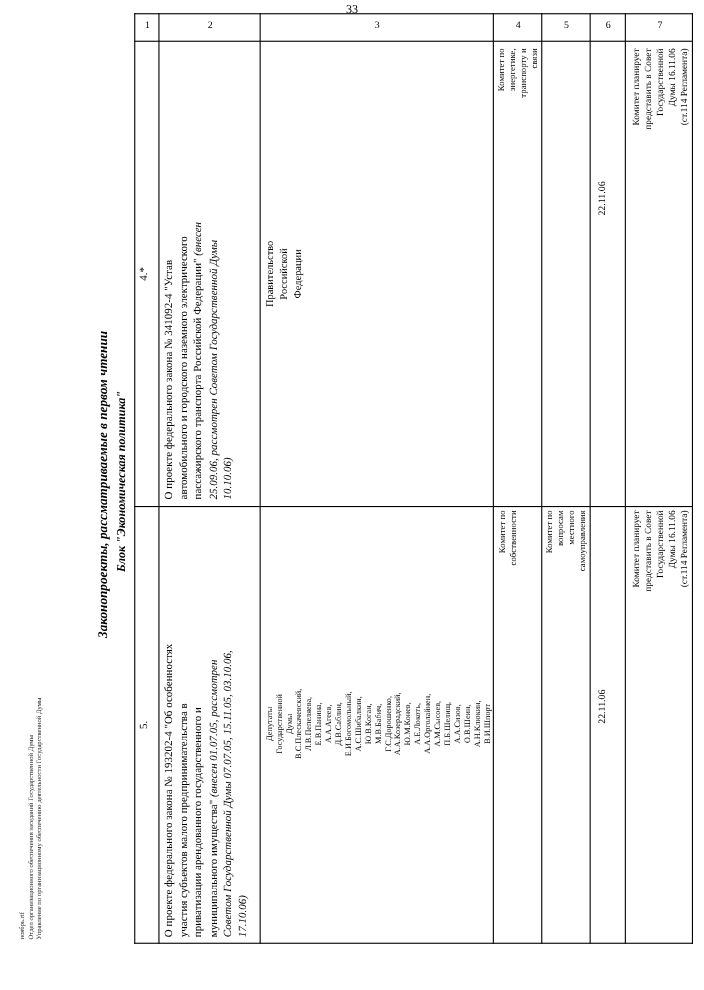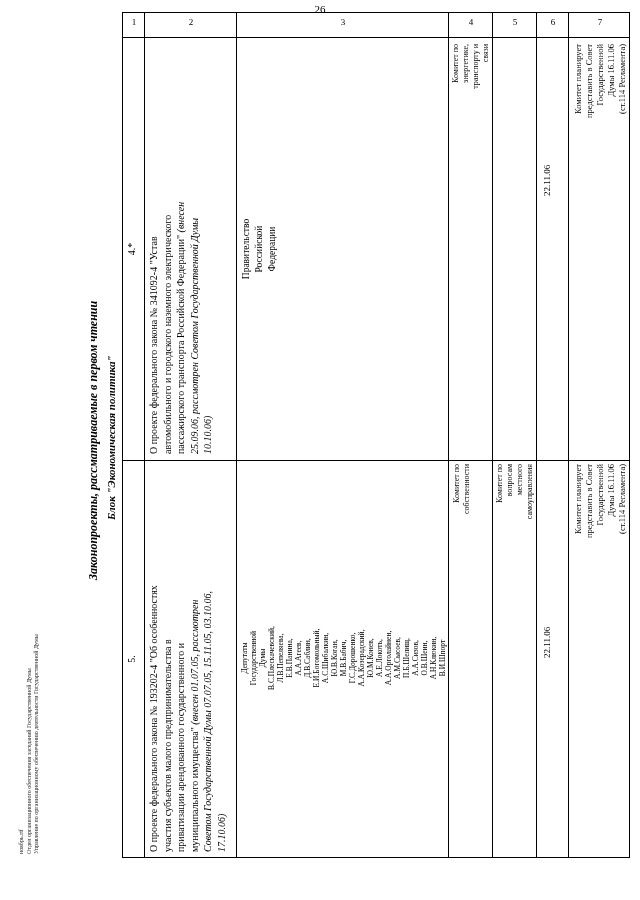--- a/index.html
+++ b/index.html
@@ -36,21 +36,21 @@
   .comm{font-size:8px;line-height:10px;}
   .datec{font-size:9px;}
   .notes{font-size:8.5px;line-height:11px;}
   .footer{font-size:6px;line-height:7.5px;color:#222;}
 </style>
 </head>
 <body>
 
 <div class="page">
 
-  <div class="pagenum">26</div>
+  <div class="pagenum">33</div>
 
   <div class="vl" style="left:122px"></div>
   <div class="vl" style="left:144px"></div>
   <div class="vl" style="left:236px"></div>
   <div class="vl" style="left:448px"></div>
   <div class="vl" style="left:492px"></div>
   <div class="vl" style="left:536px"></div>
   <div class="vl" style="left:568px"></div>
   <div class="vl" style="left:629px"></div>
   <div class="hl" style="top:12px"></div>

